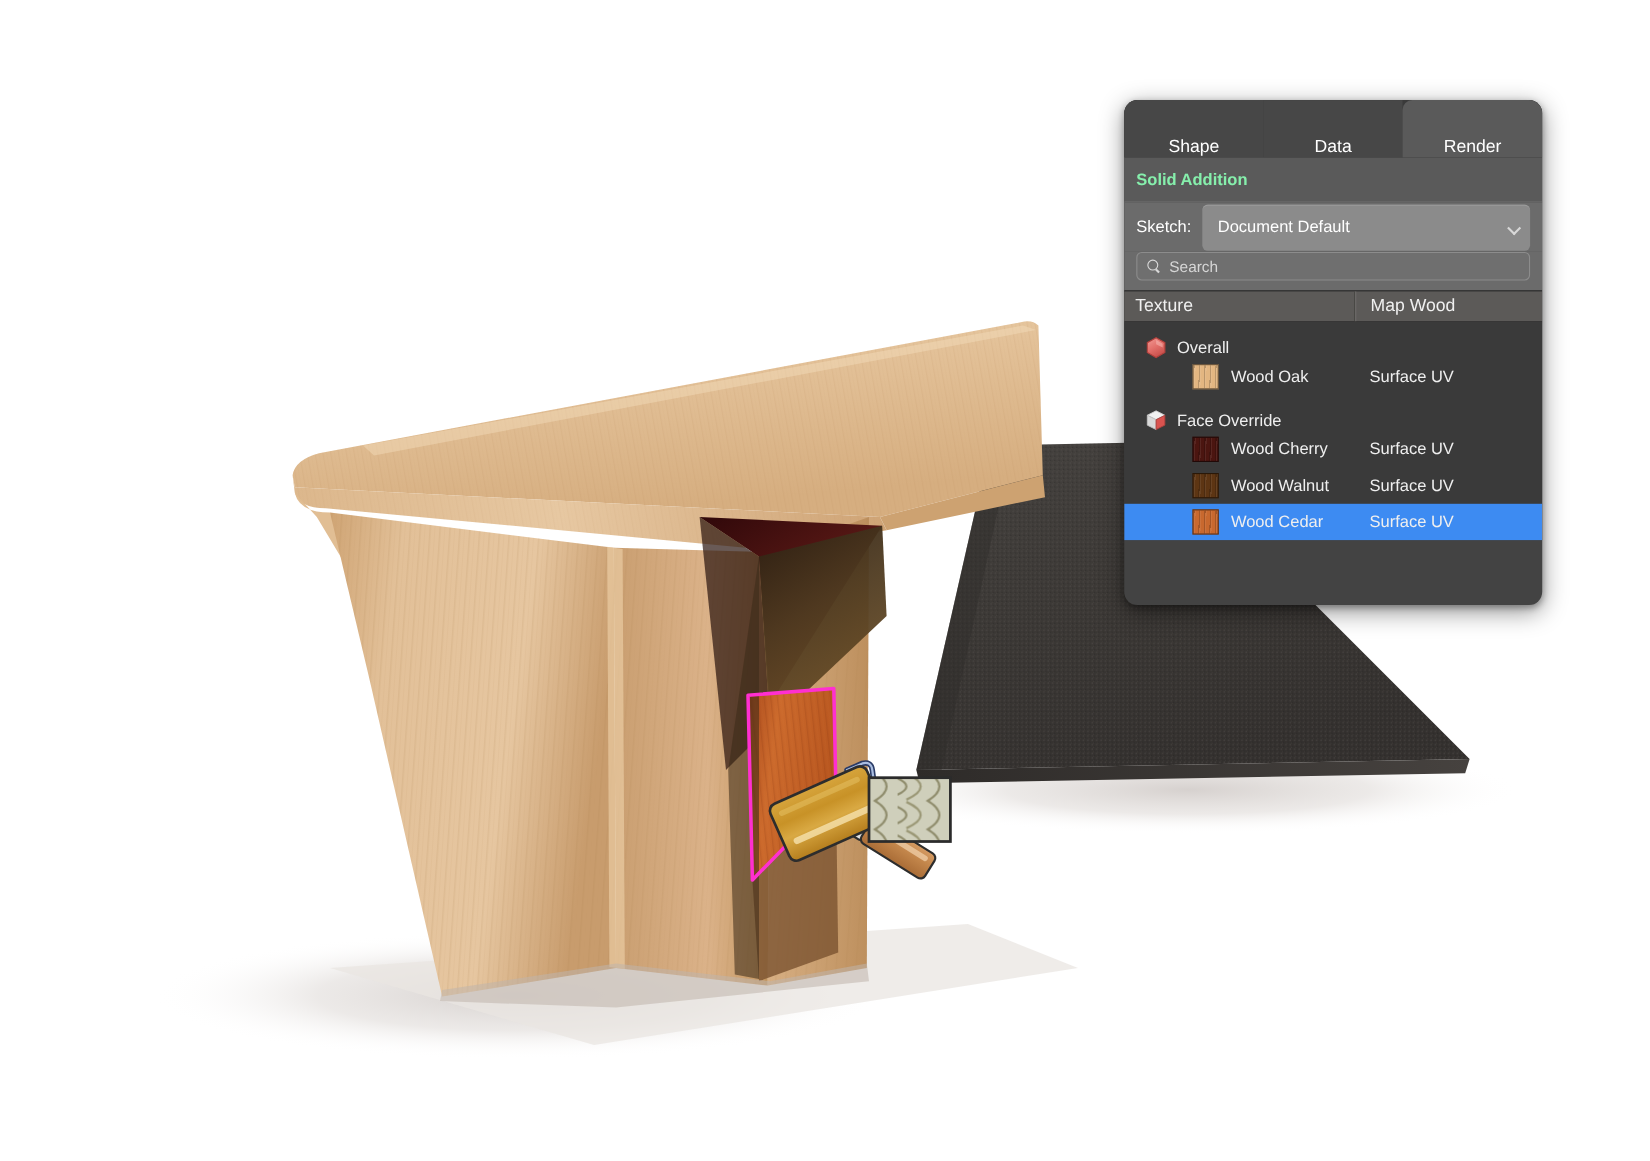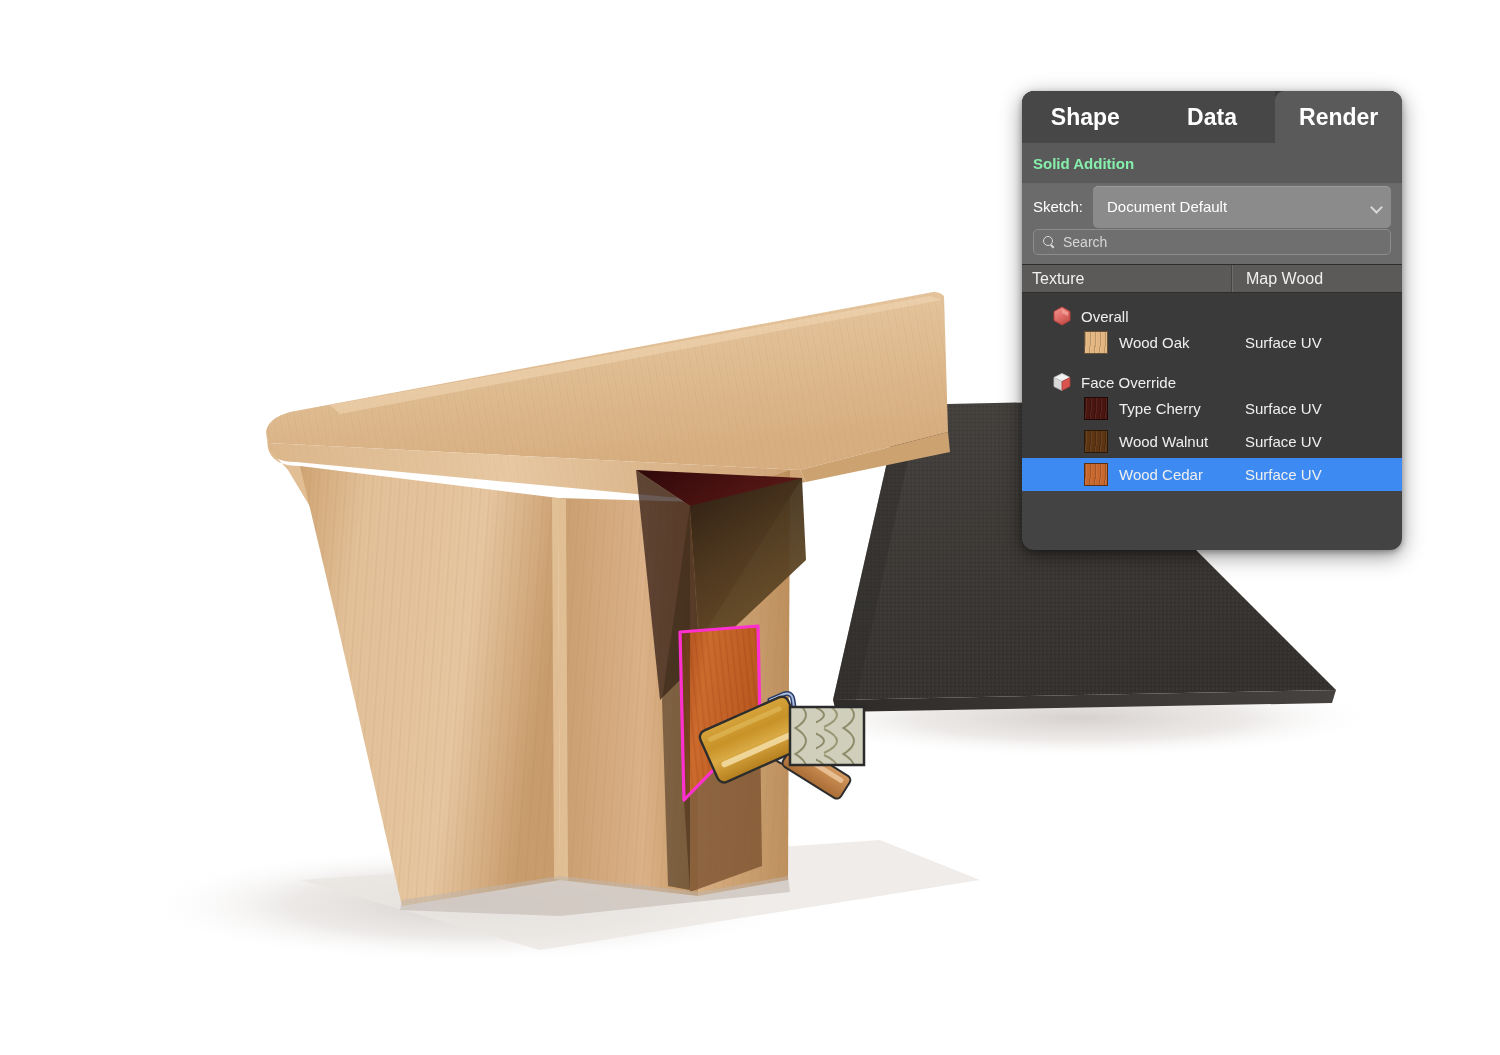--- a/index.html
+++ b/index.html
@@ -49,28 +49,27 @@
   .tabbar {
     position: relative;
     height: 52px;
     background: #3a3a3a;
     display: flex;
     align-items: stretch;
   }
   .tab {
     flex: 1 1 0;
     display: flex;
-    align-items: center;
+    align-items: flex-end;
     justify-content: center;
-    font-size: 23px;
+    font-size: 16px;
     color: #ffffff;
     background: #474747;
     cursor: default;
     position: relative;
-    font-weight: bold;
   }
   .tab:first-child { border-top-left-radius: 12px; }
   .tab:last-child  { border-top-right-radius: 12px; }
   .tab.active {
     background: #5a5a5a;
     border-top-left-radius: 9px;
     border-top-right-radius: 9px;
   }
 
   
@@ -222,21 +221,21 @@
     color: #efefef;
     padding-left: 13px;
     box-sizing: border-box;
   }
   .row-label {
     font-size: 15px;
     color: #efefef;
     white-space: nowrap;
   }
 
-  .group-row .cell-texture { padding-left: 29px; gap: 8px; margin-top: 13px; }
+  .group-row .cell-texture { padding-left: 18px; gap: 8px; margin-top: 13px; }
   .tex-row .cell-texture   { padding-left: 62px; gap: 11px; }
 
   .swatch {
     width: 24px; height: 23px;
     flex: 0 0 24px;
     border: 1px solid rgba(0,0,0,0.55);
     box-sizing: border-box;
     position: relative;
     overflow: hidden;
   }
@@ -510,21 +509,21 @@
               </svg></span>
             <span class="row-label">Face Override</span>
           </div>
           <div class="cell-maptype"></div>
         </div>
         <div class="row tex-row">
           <div class="cell-texture">
             <span class="swatch" style="background: rgb(75, 21, 16);">
               <span class="grain" style="background: repeating-linear-gradient(92deg, rgba(0, 0, 0, 0.18) 0px, rgba(0, 0, 0, 0.18) 1px, rgba(255, 255, 255, 0.07) 1px, rgba(255, 255, 255, 0.07) 2px, rgba(0, 0, 0, 0) 2px, rgba(0, 0, 0, 0) 5px);"></span>
             </span>
-            <span class="row-label">Type Cherry</span>
+            <span class="row-label">Wood Cherry</span>
           </div>
           <div class="cell-maptype">Surface UV</div>
         </div>
         <div class="row tex-row">
           <div class="cell-texture">
             <span class="swatch" style="background: rgb(93, 53, 19);">
               <span class="grain" style="background: repeating-linear-gradient(92deg, rgba(0, 0, 0, 0.18) 0px, rgba(0, 0, 0, 0.18) 1px, rgba(255, 255, 255, 0.07) 1px, rgba(255, 255, 255, 0.07) 2px, rgba(0, 0, 0, 0) 2px, rgba(0, 0, 0, 0) 5px);"></span>
             </span>
             <span class="row-label">Wood Walnut</span>
           </div>

